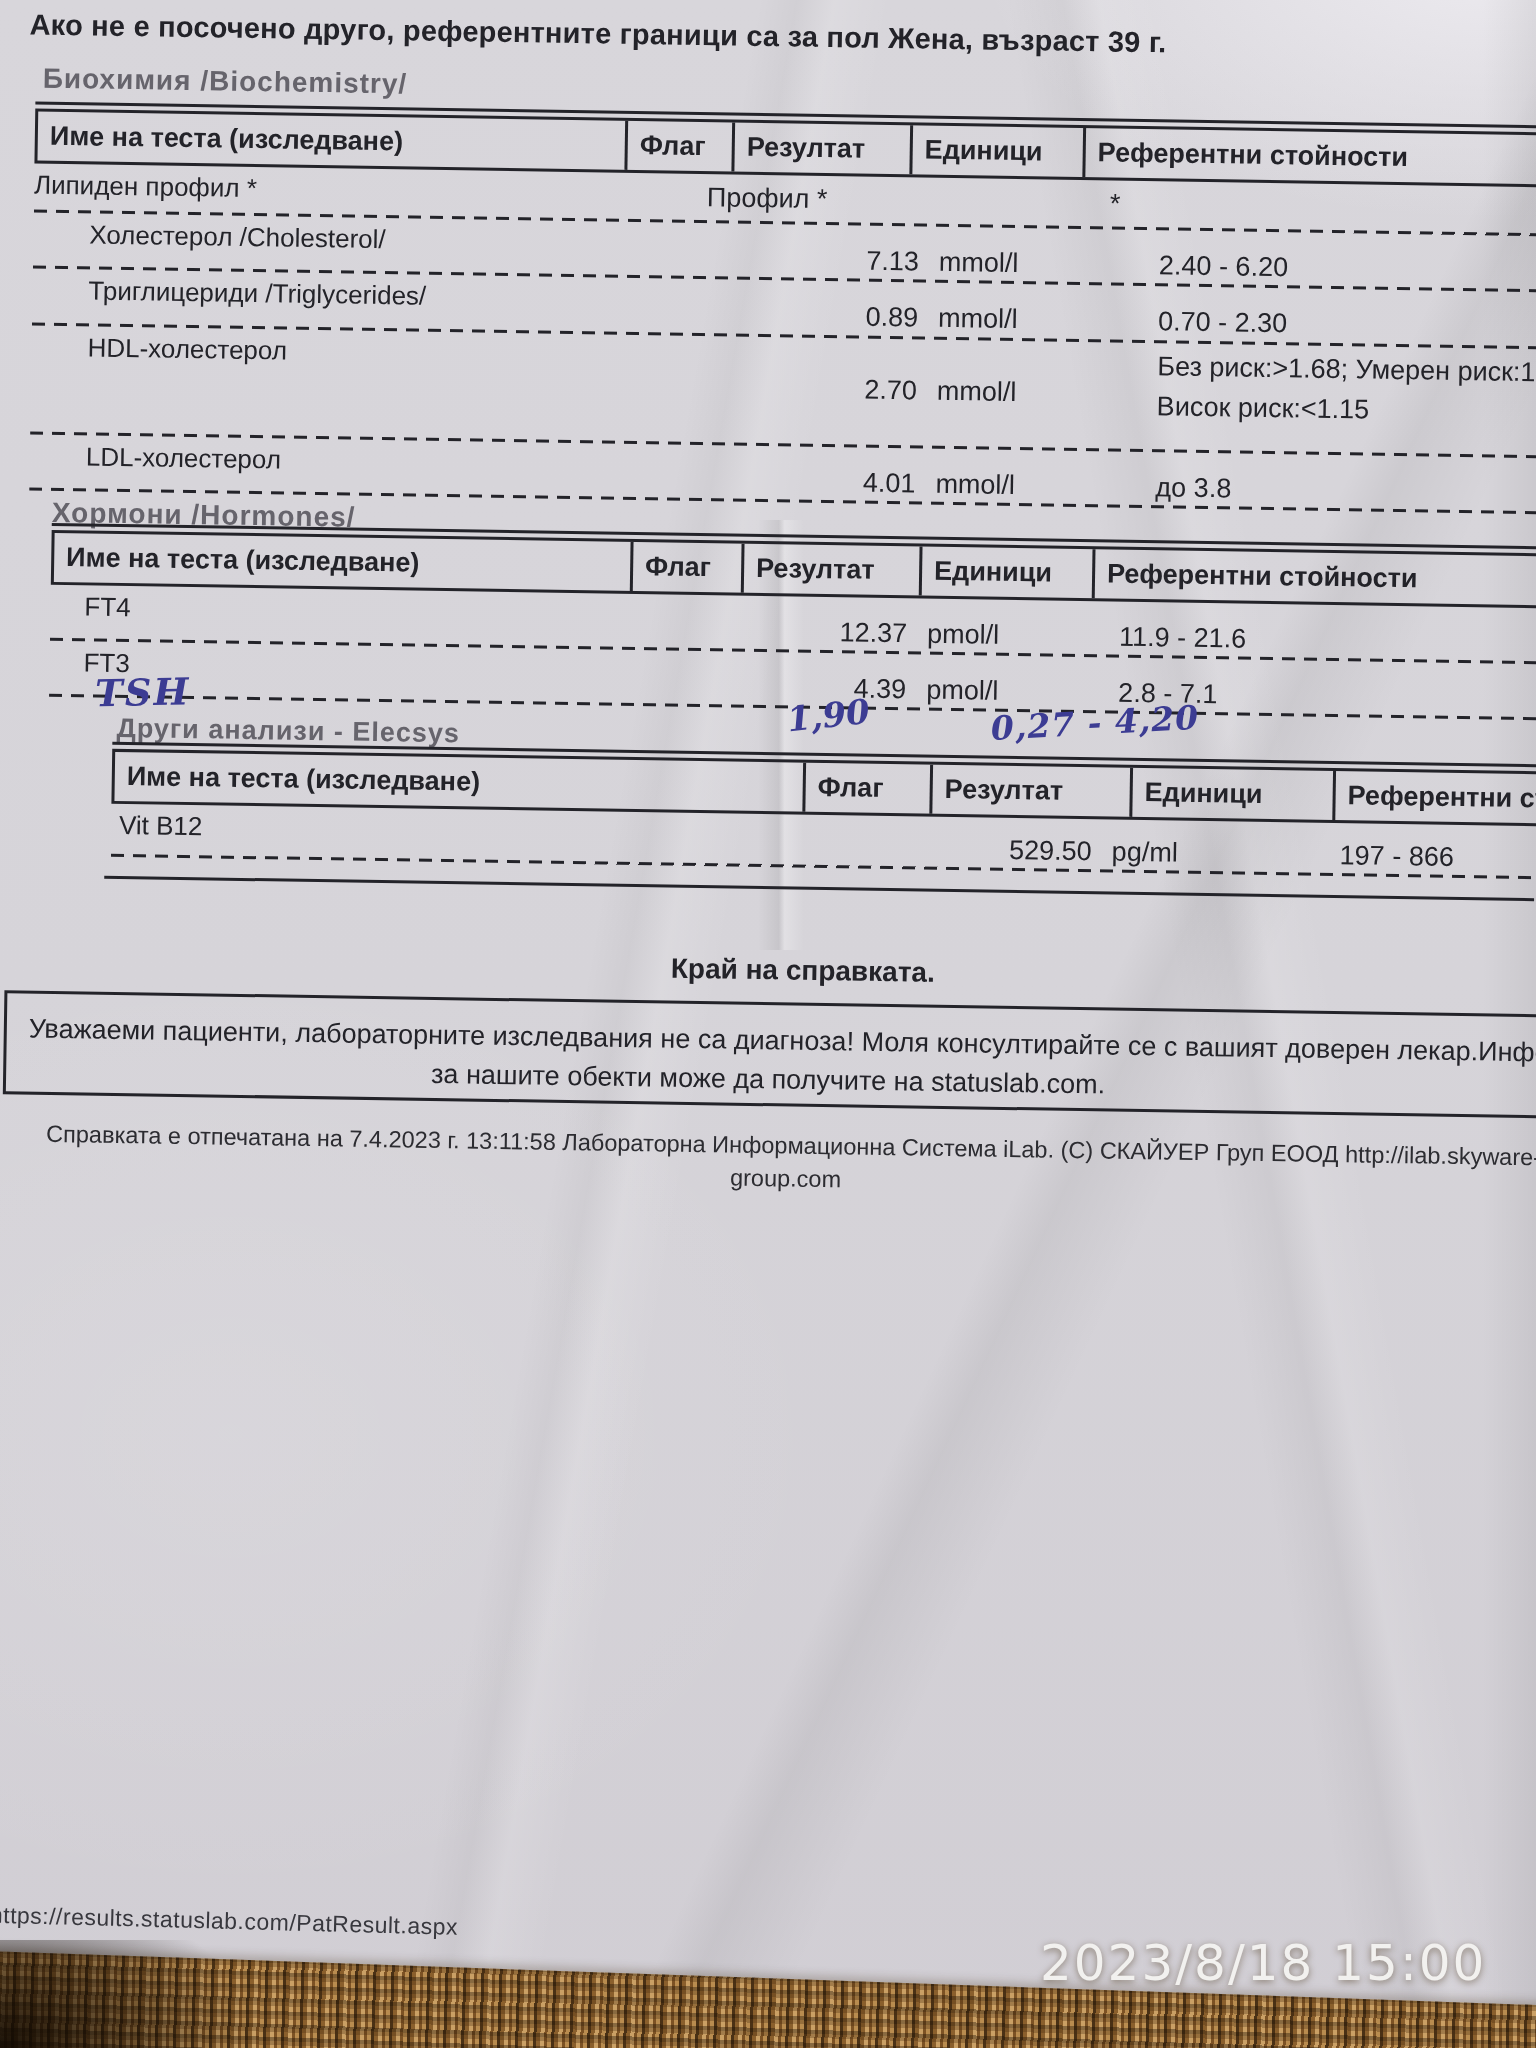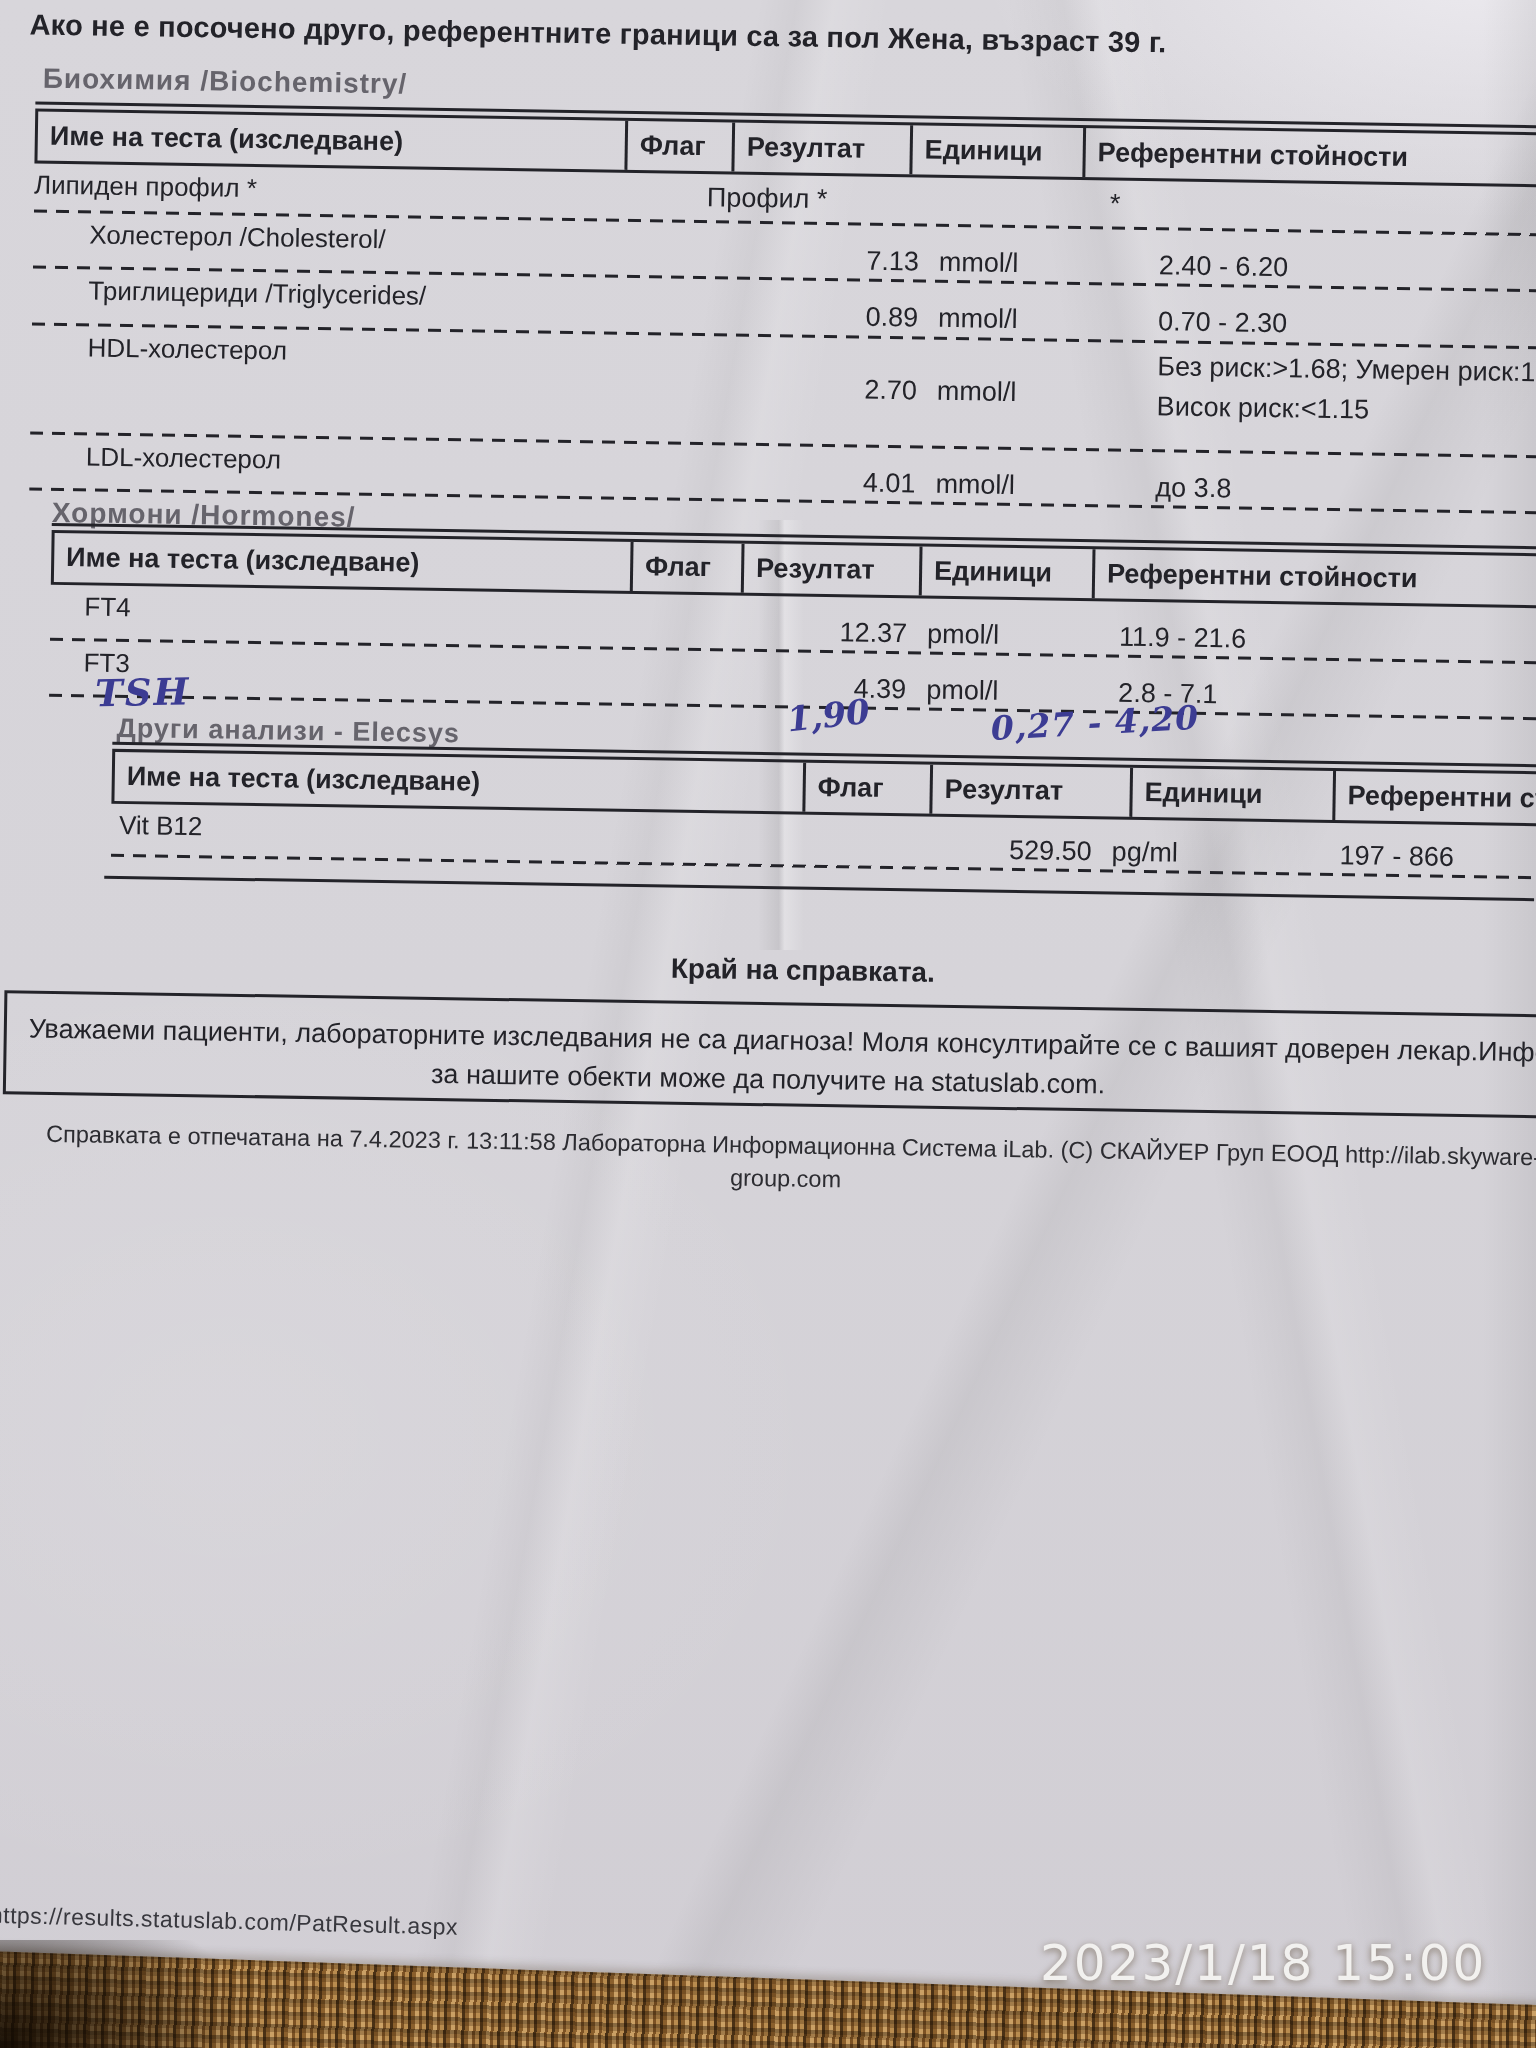--- a/index.html
+++ b/index.html
@@ -213,14 +213,14 @@
     <div class="printed">
       <div class="printed-l1">Справката е отпечатана на 7.4.2023 г. 13:11:58 Лабораторна Информационна Система iLab. (С) СКАЙУЕР Груп ЕООД http://ilab.skyware-</div>
       <div class="printed-l2">group.com</div>
     </div>
 
     <div class="url">https://results.statuslab.com/PatResult.aspx</div>
   </div>
 
   <div class="fabric"></div>
   <div class="corner-shadow"></div>
-  <div class="timestamp">2023/1/18 15:00</div>
+  <div class="timestamp">2023/8/18 15:00</div>
 </div>
 
 </body></html>

